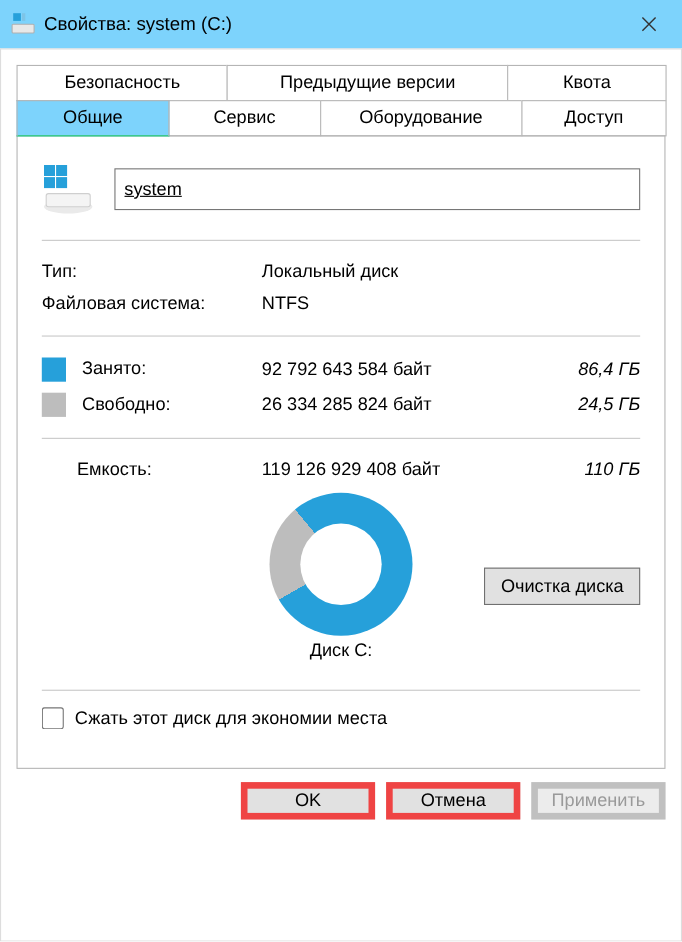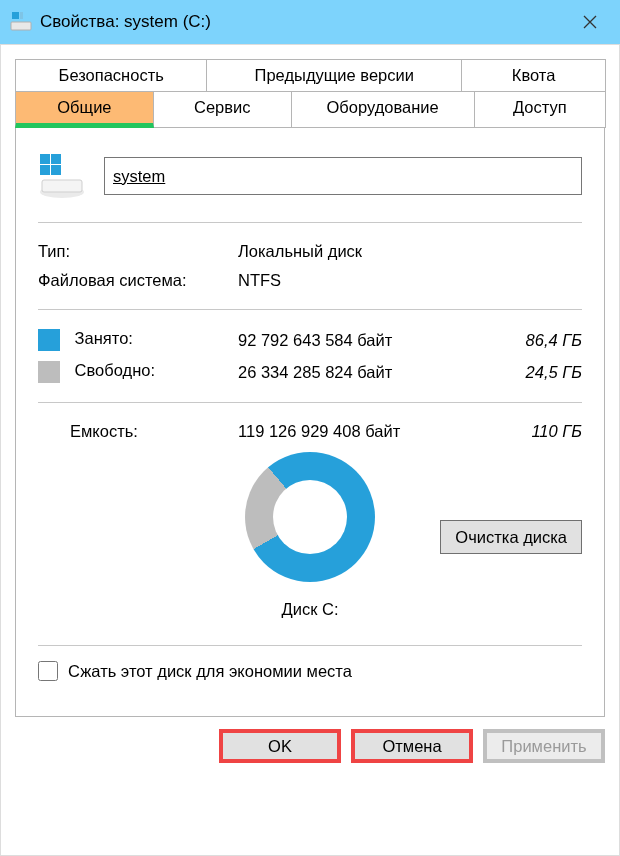--- a/index.html
+++ b/index.html
@@ -41,22 +41,22 @@
     border: 1px solid #b5b5b5;
     background: #fff;
     text-align: center;
     padding: 6px 4px;
     font-size: 16.5px;
     cursor: default;
     margin-right: -1px;
   }
   .tab.back { background:#fff; }
   .tab.sel {
-    background:#fdba74;
-    border-bottom: 5px solid #22c55e;
+    background:#7dd3fc;
+    border-bottom: 1px solid #22c55e;
     position: relative; z-index: 2;
   }
   .panel {
     border: 1px solid #b5b5b5;
     border-top: 1px solid #b5b5b5;
     margin-top: -1px;
     padding: 24px 22px 20px 22px;
     flex: 1;
     position: relative;
     z-index: 1;
@@ -77,21 +77,21 @@
   .tbl { width: 100%; border-collapse: collapse; }
   .tbl td { padding: 5px 0; vertical-align: middle; }
   .tbl td.l { width: 200px; }
   .tbl td.r { width: 110px; text-align: right; font-style: italic; }
   .swatch { width:22px; height:22px; display:inline-block; vertical-align:middle; margin-right:10px; }
   .sw-used { background:#26a0da; }
   .sw-free { background:#bdbdbd; }
   .donut-wrap { display:flex; flex-direction:column; align-items:center; margin-top:6px; }
   .donut { width:130px; height:130px; border-radius:50%; position:relative; }
   .donut .hole { position:absolute; top:28px; left:28px; width:74px; height:74px; background:#fff; border-radius:50%; }
-  .disk-label { margin-top:18px; }
+  .disk-label { margin-top:4px; }
   .cleanup-btn {
     position:absolute;
     right: 22px;
     top: 392px;
     height: 34px;
     padding: 0 14px;
     border: 1px solid #707070;
     background: #e1e1e1;
     font: inherit;
     cursor: default;
@@ -102,21 +102,21 @@
   .chk input { width:20px; height:20px; margin:1px 0 0 0; }
   .chk label { flex:1; line-height: 1.35; }
   .footer {
     display:flex;
     justify-content:flex-end;
     gap: 10px;
     padding-top: 12px;
   }
   .footer button {
     width: 122px; height: 34px;
-    border: 4px solid #ef4444;
+    border: 6px solid #ef4444;
     background: #e1e1e1;
     font: inherit;
     cursor: default;
   }
   .footer button.disabled {
     color: #9a9a9a;
     border-color: #c0c0c0;
     background: #ececec;
   }
 </style>

